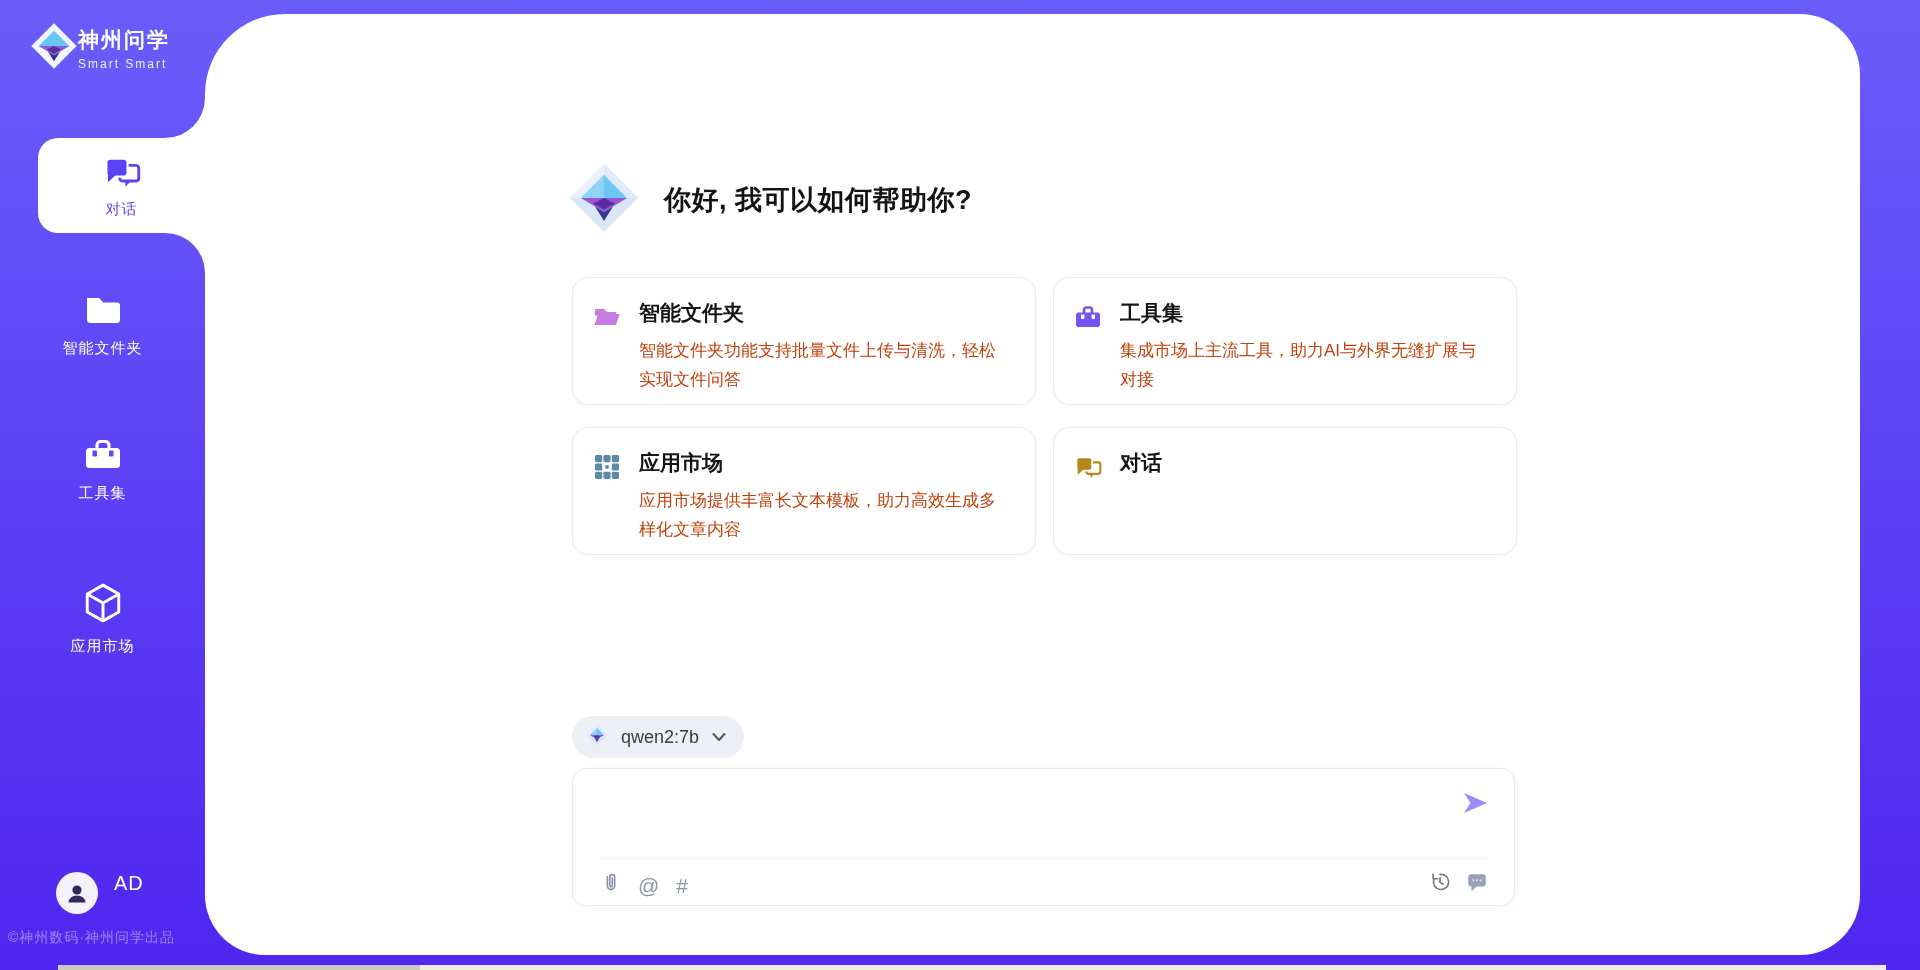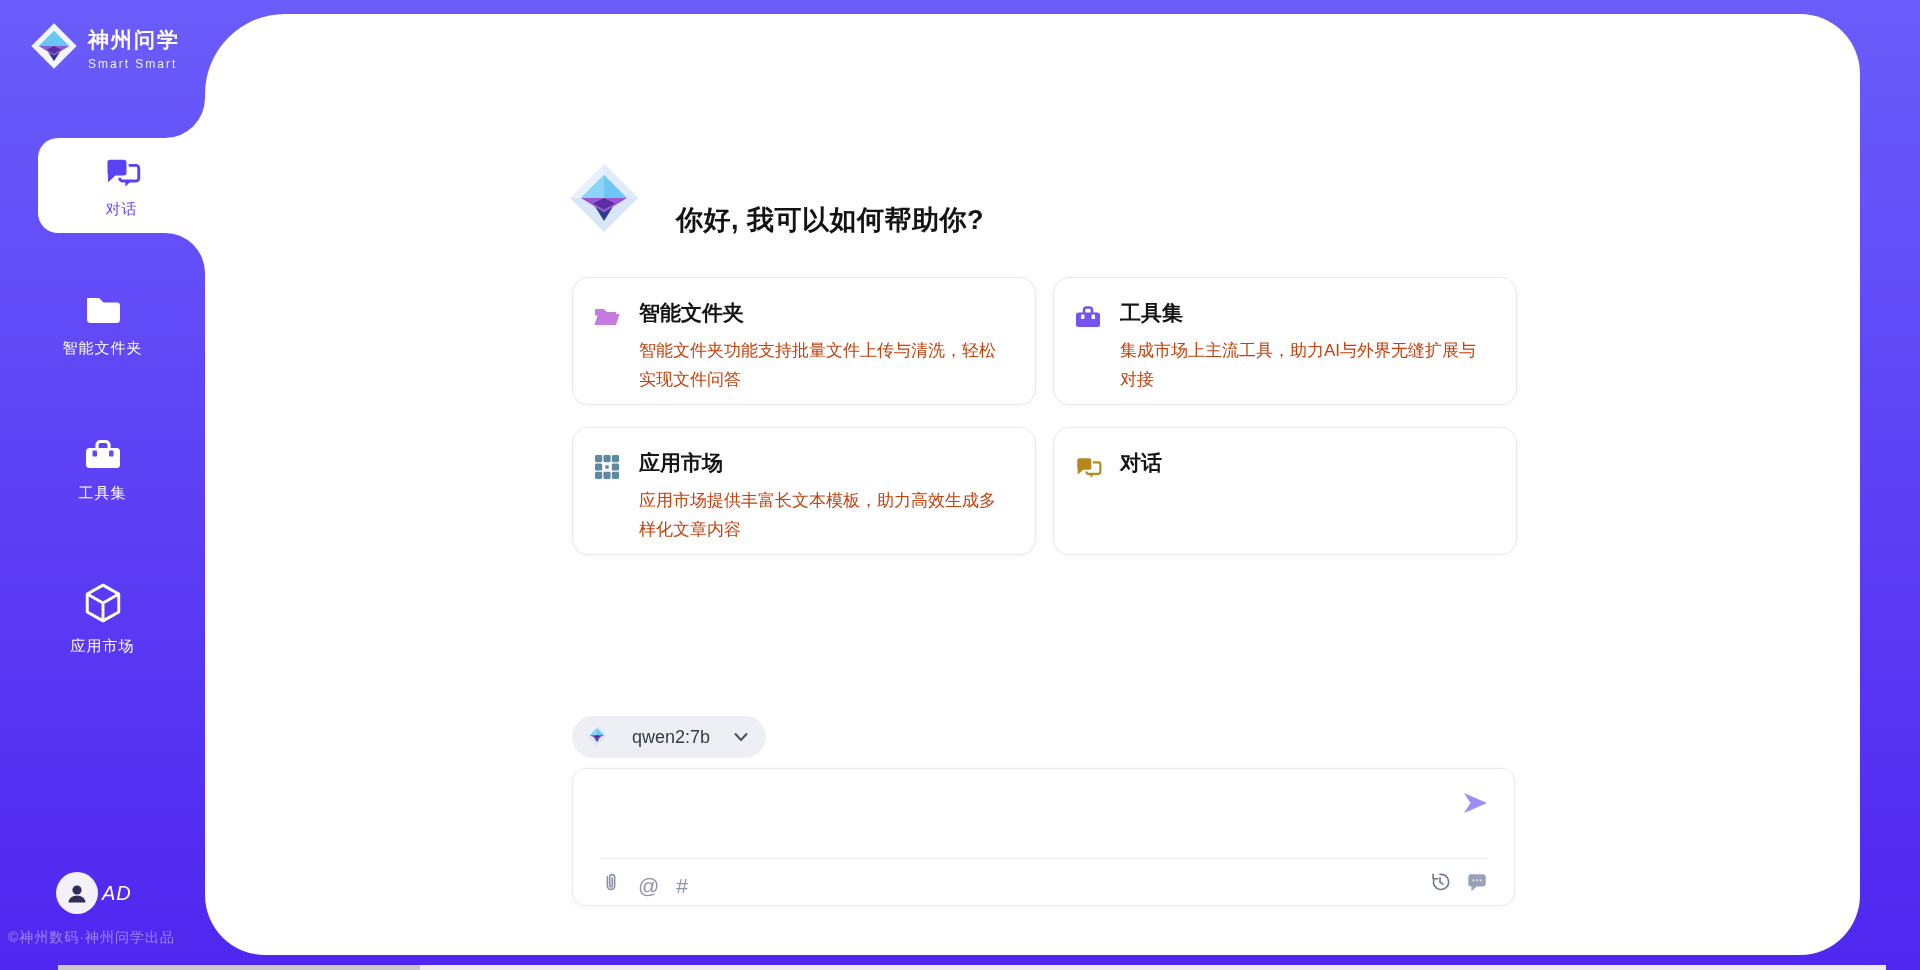--- a/index.html
+++ b/index.html
@@ -10,21 +10,21 @@
   }
 
   
   .content {
     position:absolute; left:205px; top:14px; width:1655px; height:941px;
     background:#ffffff; border-radius:80px 60px 60px 60px;
   }
 
   
   .sidebar { position:absolute; left:0; top:0; width:205px; height:970px; }
-  .brand { position:absolute; left:30px; top:22px; display:flex; align-items:center; gap:10px; }
+  .brand { position:absolute; left:30px; top:22px; display:flex; align-items:center; }
   .brand-text .cn { color:#fff; font-size:21px; font-weight:700; letter-spacing:2px; }
   .brand-text .en { color:#eef0ff; font-size:12px; letter-spacing:2px; margin-top:3px; }
 
   .tab {
     position:absolute; left:38px; top:138px; width:167px; height:95px;
     background:#fff; border-radius:20px 0 0 20px; z-index:2;
     display:flex; flex-direction:column; align-items:center; justify-content:center; gap:7px;
     cursor:pointer;
   }
   .tab .nav-label { color:#5a46f0; }
@@ -36,45 +36,45 @@
   .fillet-bottom-bg { top:233px; }
   .fillet-bottom { top:233px; border-top-right-radius:100%; }
 
   .nav-item {
     position:absolute; left:0; width:205px;
     display:flex; flex-direction:column; align-items:center; gap:9px; cursor:pointer; z-index:3;
   }
   .nav-label { font-size:15px; color:#ffffff; letter-spacing:1px; }
   .ni-folder { top:292px; } .ni-tools { top:437px; } .ni-market { top:582px; } .ni-settings { top:729px; }
 
-  .user-row { position:absolute; left:56px; top:872px; display:flex; align-items:center; gap:4px; cursor:pointer; z-index:3;font-style:italic; }
+  .user-row { position:absolute; left:56px; top:872px; display:flex; align-items:flex-start; gap:16px; cursor:pointer; z-index:3; }
   .avatar { width:42px; height:42px; border-radius:50%; background:#f4f1fb; display:flex; align-items:center; justify-content:center; }
   .user-name { color:#fff; font-size:20px; letter-spacing:1px; }
   .copyright { position:absolute; left:8px; top:929px; font-size:14px; color:rgba(255,255,255,0.42); letter-spacing:1px; z-index:3; }
 
   
-  .greeting { position:absolute; left:363px; top:148px; display:flex; align-items:flex-end; gap:36px; }
+  .greeting { position:absolute; left:363px; top:148px; display:flex; align-items:center; gap:24px; }
   .greeting-title { font-size:27px; font-weight:700; color:#131313; letter-spacing:0.5px; }
 
   
   .cards { position:absolute; left:367px; top:263px; width:946px;
     display:grid; grid-template-columns:464px 464px; gap:22px 17px; }
   .card {
     width:464px; height:128px; background:#fff; border:1px solid #e7e9f2; border-radius:16px;
     box-shadow:0 1px 4px rgba(25,25,80,0.04);
     display:flex; padding:21px 24px 0 20px; gap:18px; cursor:pointer;
   }
   .card-icon { flex:0 0 28px; margin-top:4px; }
   .card-title { font-size:21px; font-weight:700; color:#151515; margin-bottom:9px; }
   .card-desc { font-size:17px; color:#c2410c; line-height:29px; }
 
   
   .model-pill {
     position:absolute; left:367px; top:702px; height:42px;
-    display:inline-flex; align-items:center; gap:24px; padding:0 18px 0 14px;
+    display:inline-flex; align-items:center; gap:13px; padding:0 18px 0 14px;
     background:#edeff4; border-radius:21px; cursor:pointer;
   }
   .model-name { font-size:18px; color:#333c49; }
 
   .composer {
     position:absolute; left:367px; top:754px; width:943px; height:138px;
     background:#fff; border:1px solid #e8eaf1; border-radius:14px;
     box-shadow:0 2px 8px rgba(30,30,90,0.04);
   }
   .composer-input {

